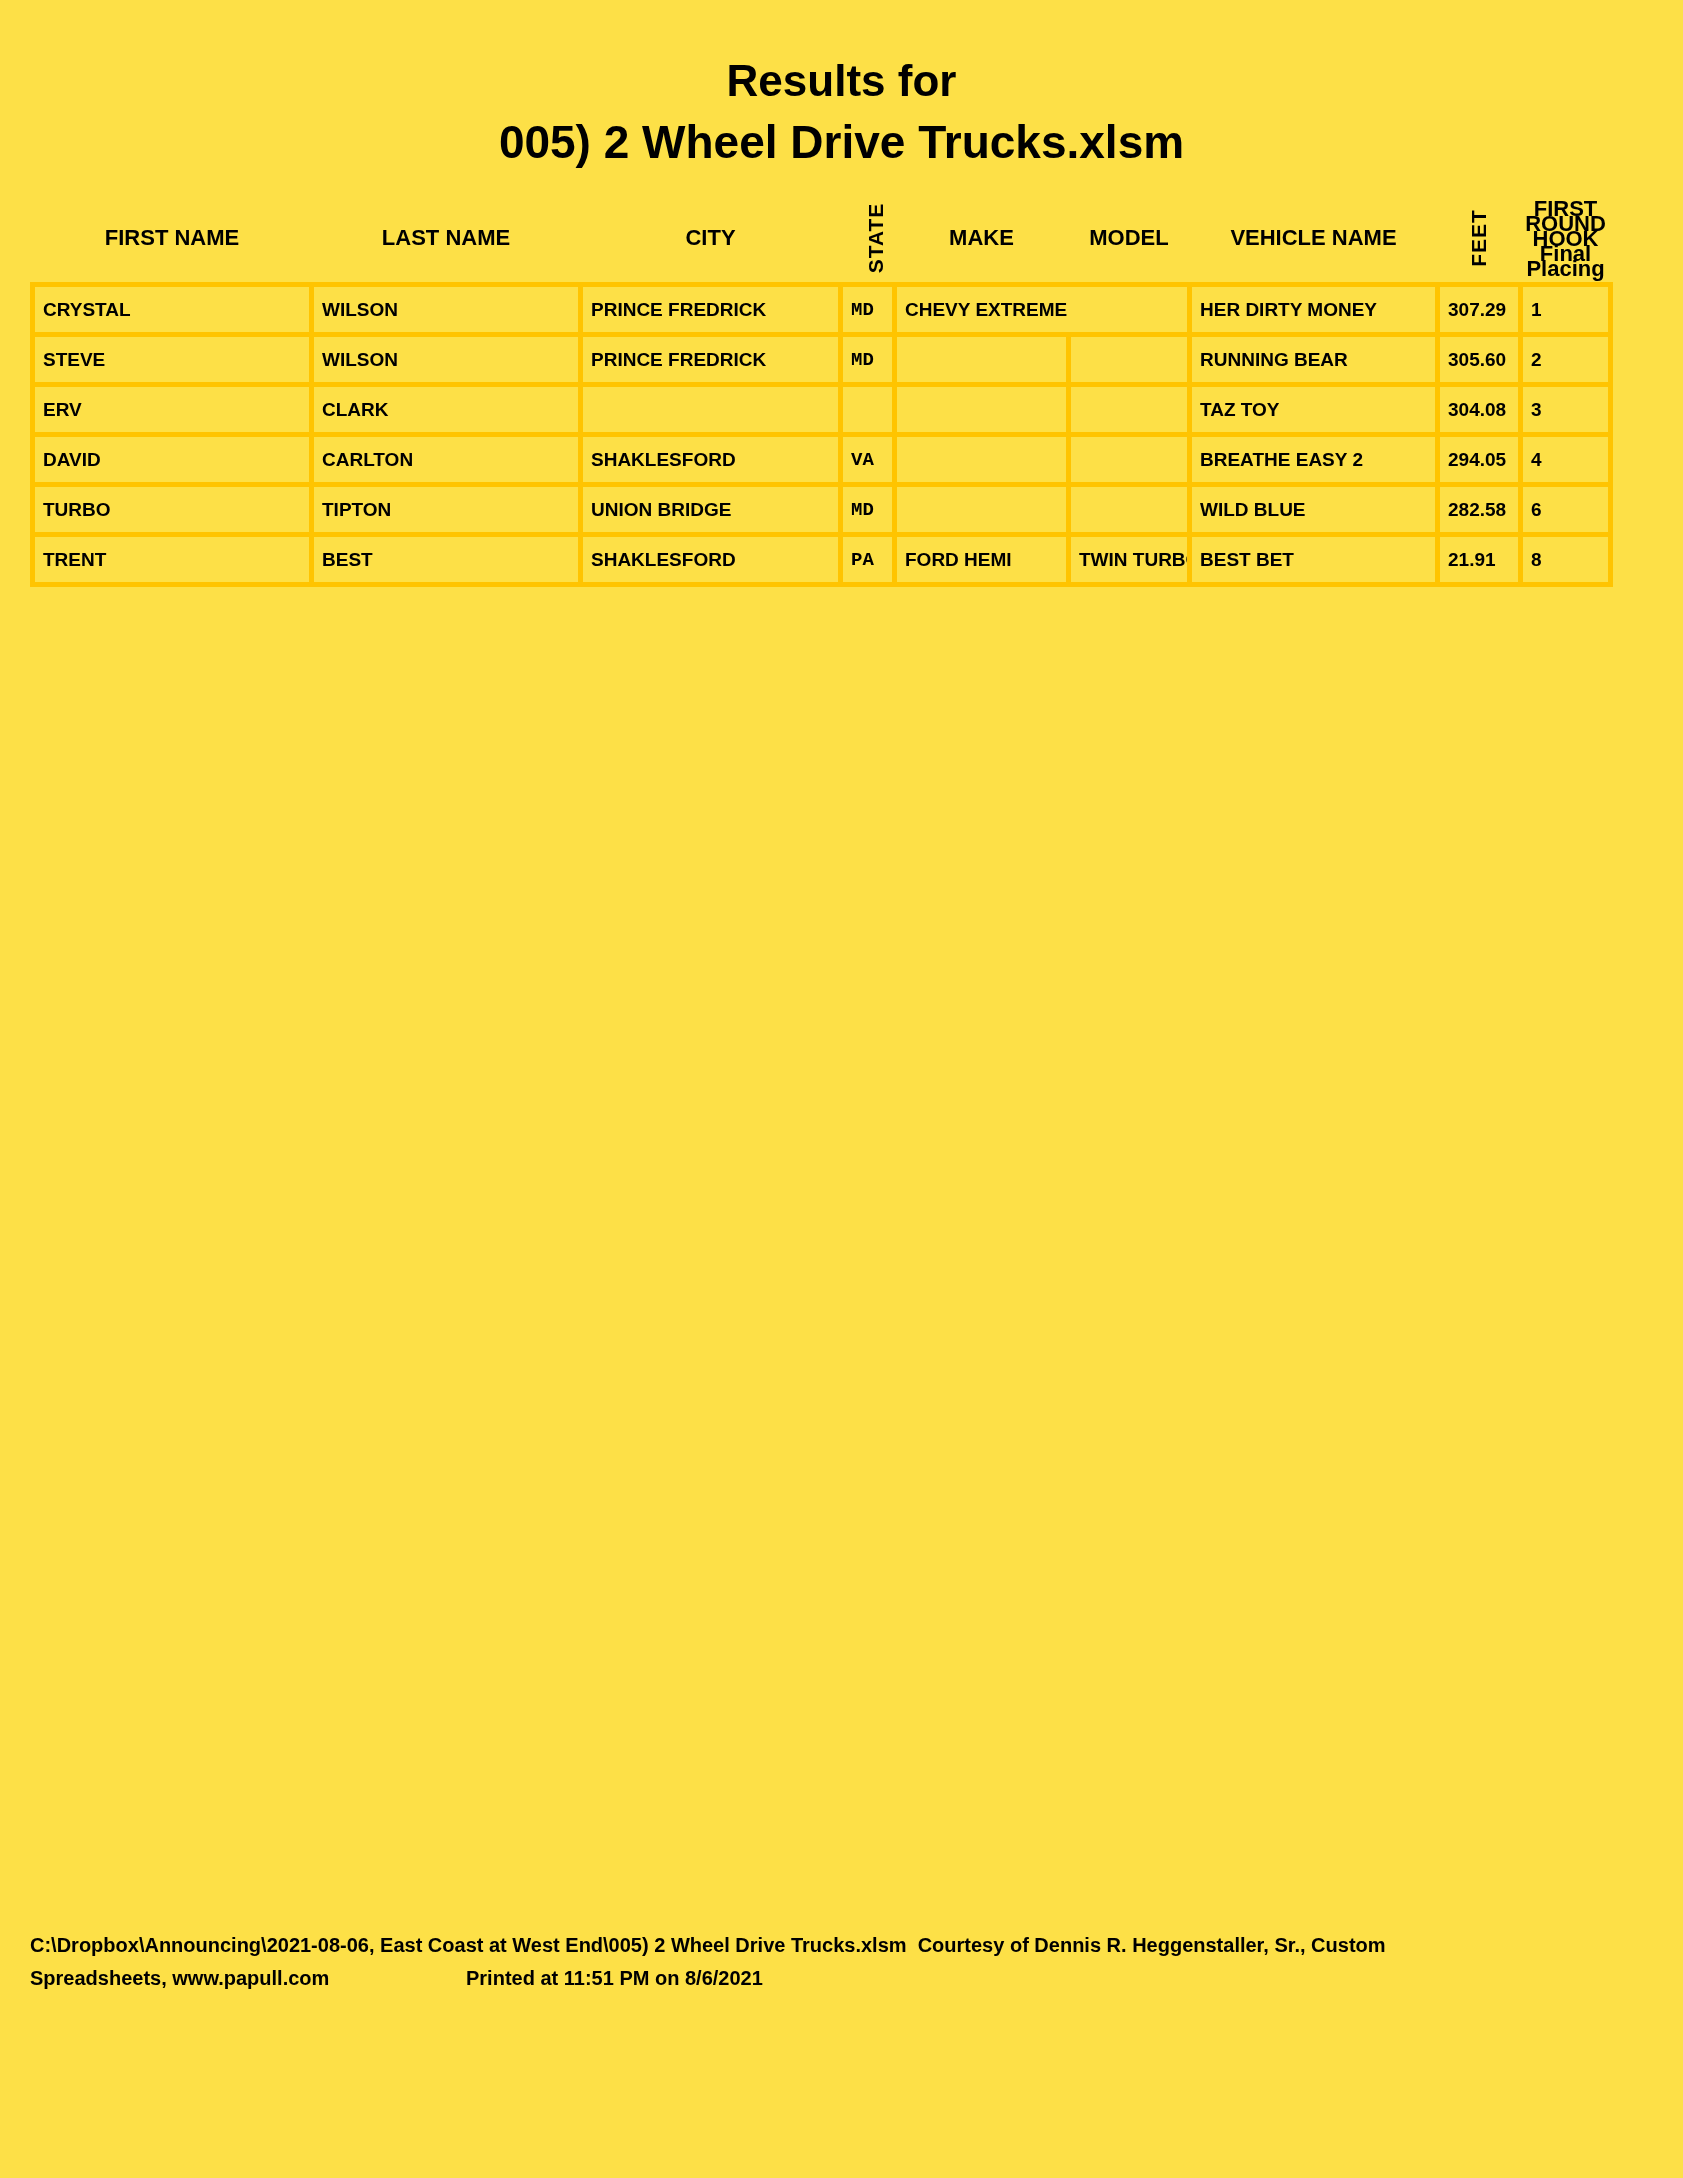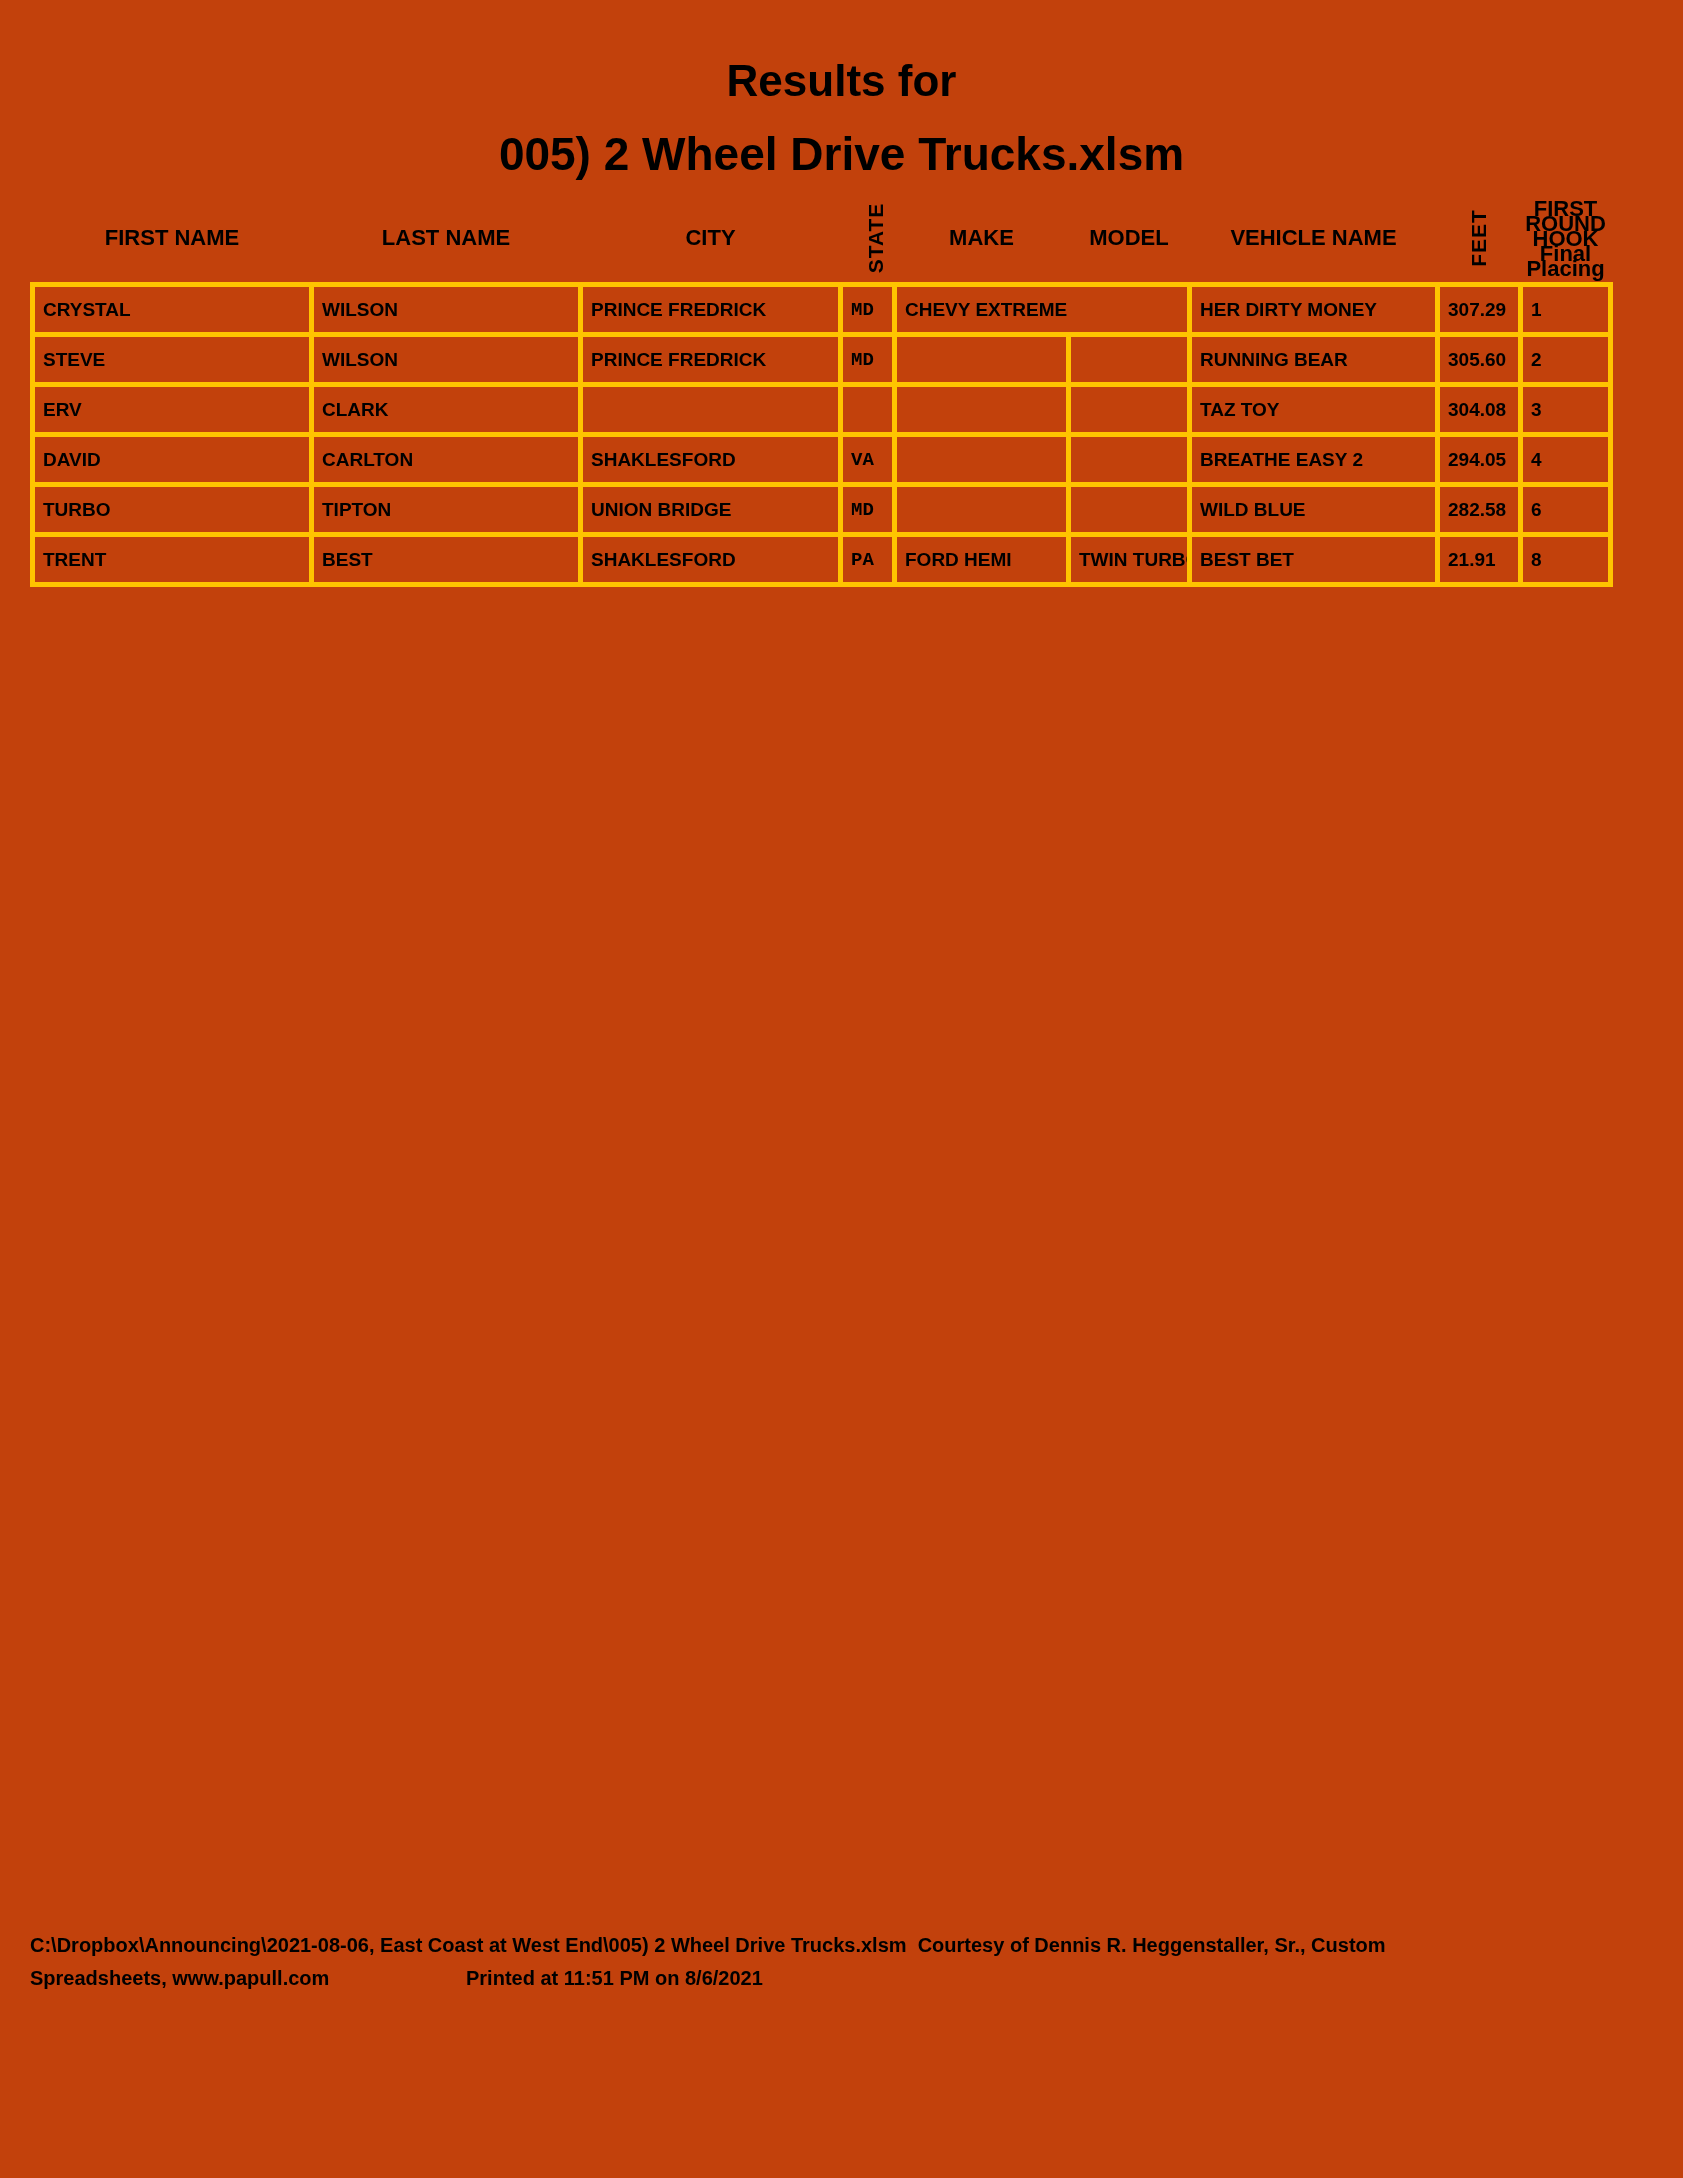--- a/index.html
+++ b/index.html
@@ -1,41 +1,40 @@
 <!DOCTYPE html>
 <html><head>
 <meta charset="utf-8">
 <style>
   html, body { margin: 0; padding: 0; background: #ffffff; }
   .page {
     position: relative;
     width: 1683px;
     height: 2178px;
-    background: #c2410c;
+    background: #fde047;
     font-family: "Liberation Sans", sans-serif;
     font-weight: bold;
     color: #000000;
     overflow: hidden;
   }
   .page-title {
     position: absolute;
     top: 57px; left: 0;
     width: 1683px;
     text-align: center;
     font-size: 44px;
     line-height: 48px;
   }
   .page-subtitle {
     position: absolute;
     top: 117px; left: 0;
     width: 1683px;
     text-align: center;
     font-size: 46px;
     line-height: 51px;
-    margin-top: 12px;
   }
   table.results {
     position: absolute;
     top: 194px; left: 30px;
     width: 1580px;
     border-collapse: collapse;
     table-layout: fixed;
   }
   table.results th {
     height: 88px;

